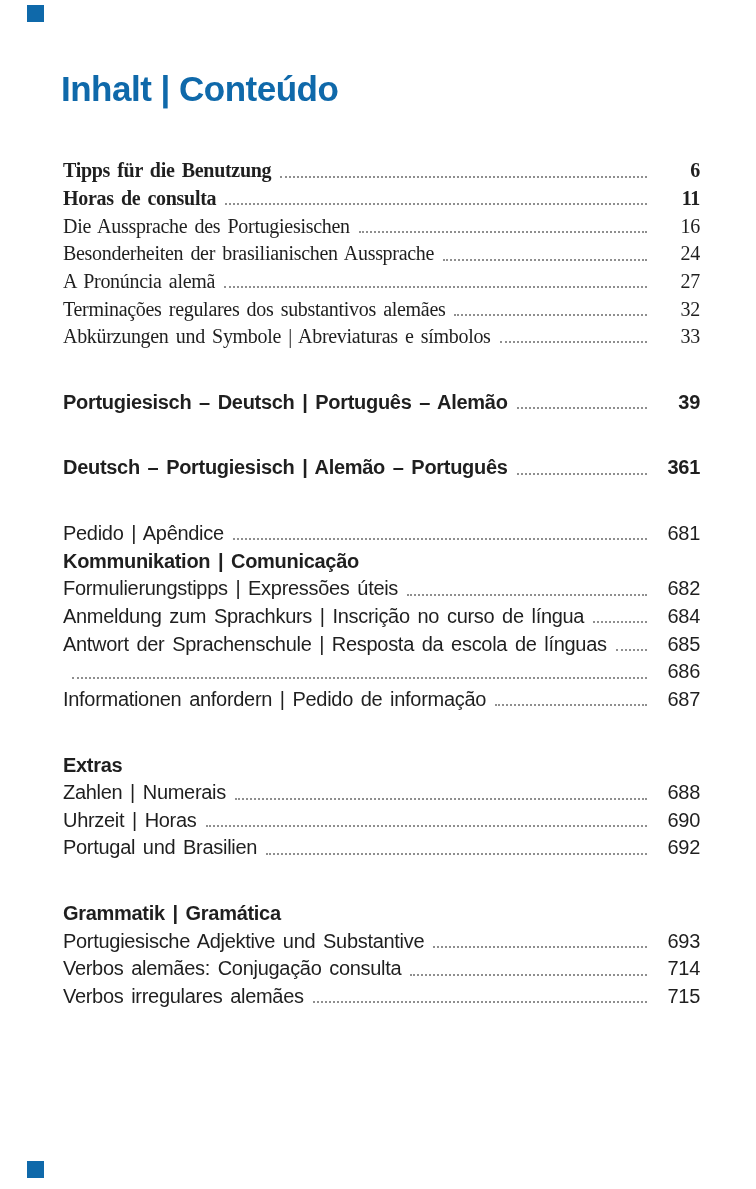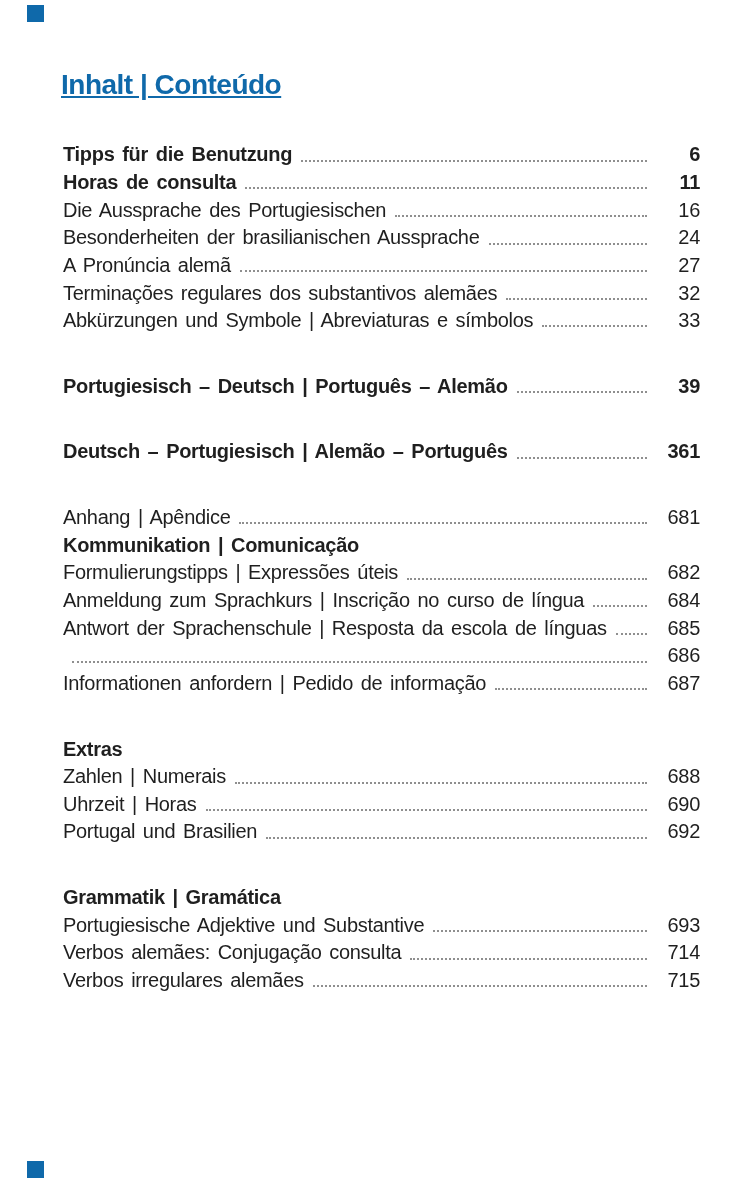--- a/index.html
+++ b/index.html
@@ -22,35 +22,34 @@
     left:27px;
     width:17px;height:17px;
     background:var(--accent);
   }
   .corner-mark.top{top:5px;}
   .corner-mark.bottom{top:1161px;}
   .title{
     position:absolute;
     left:61px;top:68px;
     margin:0;
-    font-size:28px;
+    font-size:35px;
     line-height:1.2;
     font-weight:700;
     letter-spacing:-0.5px;
     color:var(--accent);
     white-space:nowrap;
-    text-decoration:underline;
   }
   .toc{
     position:absolute;
     left:63px;top:141px;
     width:637px;
   }
   .toc-section{margin-top:38px;}
-  .toc-section:first-child{margin-top:0;}
+  .toc-section:first-child{margin-top:16px;font-family:Liberation Serif, serif;}
   .row{
     display:flex;
     align-items:center;
     height:27.65px;
     font-size:20px;
     letter-spacing:-0.3px;
     word-spacing:2.5px;
   }
   .row .label{
     white-space:nowrap;
@@ -132,21 +131,21 @@
     </div>
     <div class="toc-section">
       <div class="row bold">
     <span class="label">Deutsch – Portugiesisch | Alemão – Português</span>
     <span class="dots"></span>
     <span class="page-num">361</span>
   </div>
     </div>
     <div class="toc-section">
       <div class="row">
-    <span class="label">Anhang | Apêndice</span>
+    <span class="label">Pedido | Apêndice</span>
     <span class="dots"></span>
     <span class="page-num">681</span>
   </div>
       <div class="row bold no-page">
     <span class="label">Kommunikation | Comunicação</span>
     <span class="dots"></span>
     <span class="page-num"></span>
   </div>
       <div class="row">
     <span class="label">Formulierungstipps | Expressões úteis</span>

